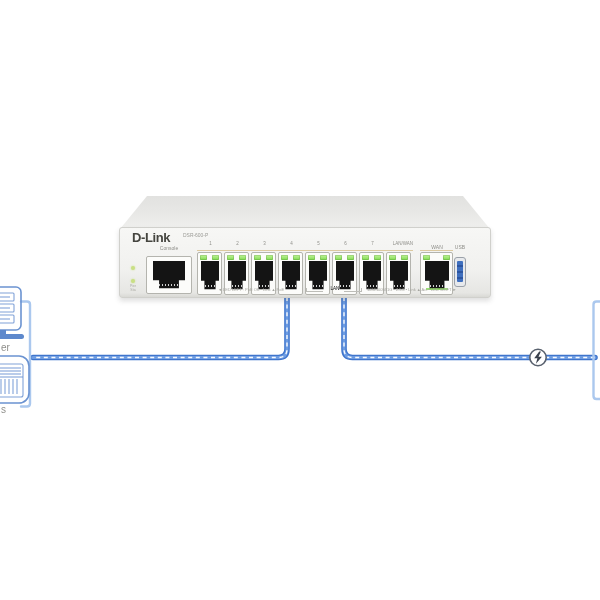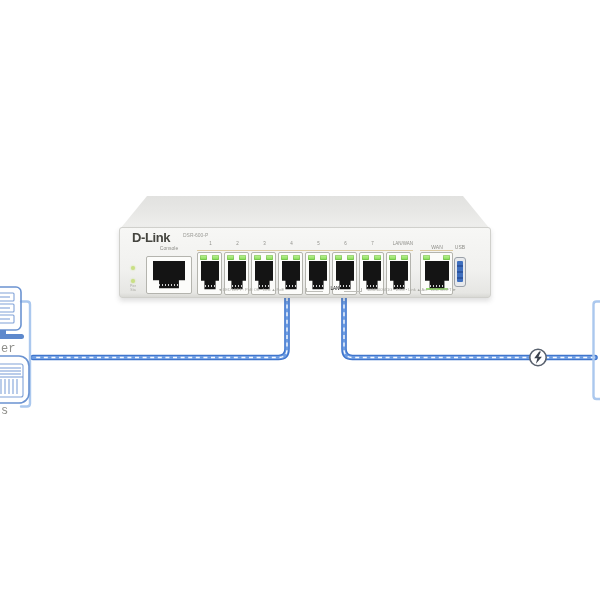--- a/index.html
+++ b/index.html
@@ -12,21 +12,21 @@
   .cable-core{fill:none;stroke:var(--cable-core);stroke-width:3;stroke-linecap:round;}
   .cable-dash{fill:none;stroke:#ffffff;stroke-width:1.4;stroke-dasharray:4 3.6;stroke-linecap:butt;opacity:.95;}
   .bracket{fill:none;stroke:var(--bracket-blue);stroke-width:2.4;stroke-linecap:round;}
   .icon-stroke{fill:none;stroke:var(--icon-blue);stroke-width:1.6;}
   .icon-stroke-thin{fill:none;stroke:var(--icon-blue);stroke-width:1.1;opacity:.85;}
   .icon-fill{fill:var(--icon-blue-dark);stroke:none;}
   .bolt-circle{fill:#ffffff;stroke:var(--bolt-gray);stroke-width:1.6;}
   .bolt-shape{fill:#3a414d;stroke:none;}
 
   
-  .edge-label{position:absolute;font-size:12px;color:#8f8f8b;font-family:Liberation Mono, monospace;}
+  .edge-label{position:absolute;font-size:10px;color:#8f8f8b;}
 
   
   #device{position:absolute;left:118px;top:194px;width:374px;height:110px;}
   #device-top{position:absolute;left:0;top:0;width:374px;height:36px;
       clip-path:polygon(29px 2px,345px 2px,372px 35px,2px 35px);
       background:linear-gradient(180deg,#e1e1df 0%,#e8e8e6 55%,#f0f0ee 100%);}
   #device-front{position:absolute;left:1px;top:33px;width:370px;height:69px;
       background:linear-gradient(180deg,#f7f7f5 0%,#f1f1ef 60%,#e6e6e3 94%,#d9d9d5 100%);
       border:1px solid #d0d0cc;border-radius:3px;
       box-shadow:0 3px 5px rgba(80,80,80,.18);}

